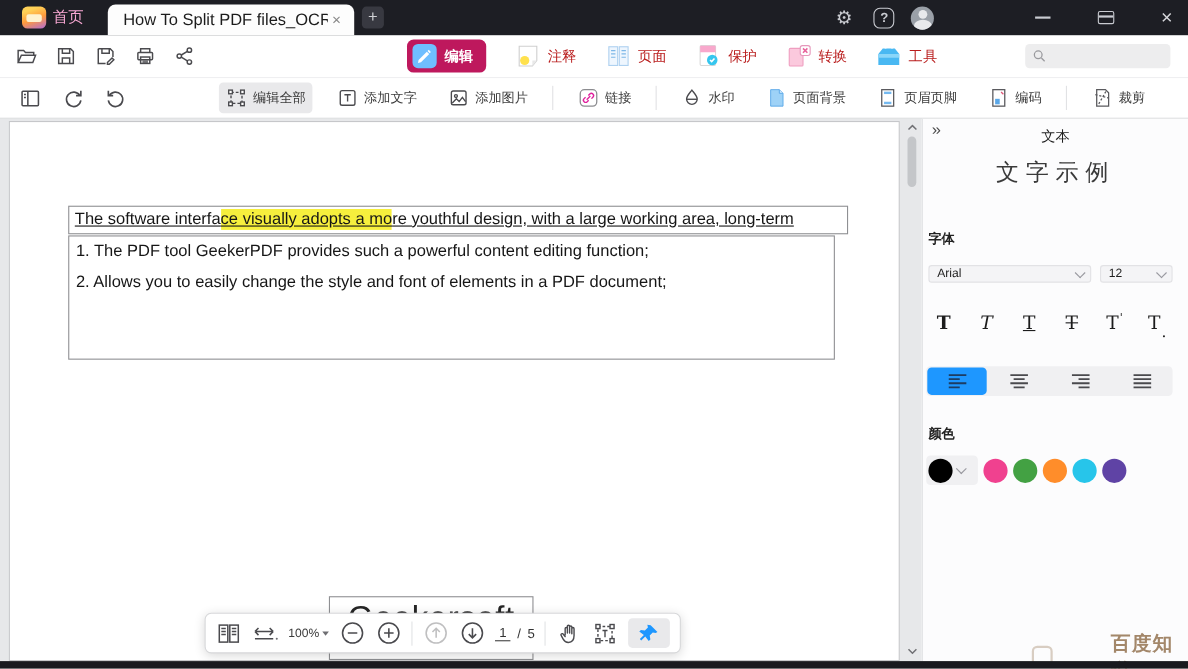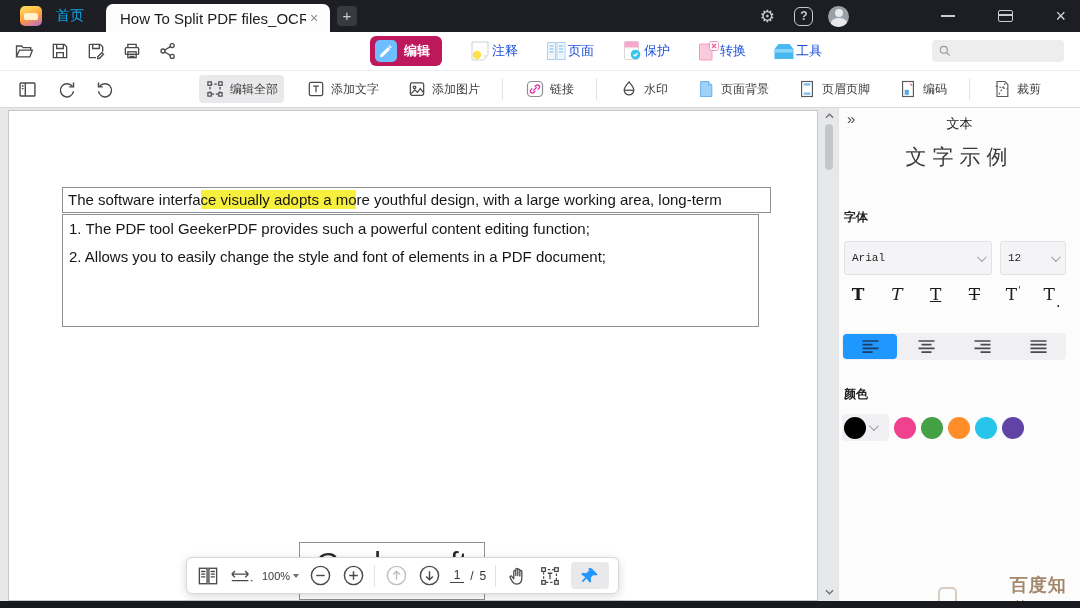--- a/index.html
+++ b/index.html
@@ -6,21 +6,21 @@
   body { background:#333; }
   .app {
     position:relative; width:1080px; height:608px; overflow:hidden;
     font-family:"Liberation Sans", sans-serif; background:#fff; user-select:none;
   }
   
   .titlebar { position:relative; height:32px; background:#1d1e24; display:flex; align-items:center; }
   .app-logo { width:22px; height:20px; margin-left:20px; border-radius:5px;
     background:linear-gradient(160deg,#ffd257 20%,#ff9b3d 55%,#b26bd6 100%); position:relative; }
   .app-logo::after{content:"";position:absolute;left:4px;top:7px;width:14px;height:7px;background:#fff2cf;border-radius:2px;}
-  .home { color:#0ea5e9; font-size:14px; margin-left:14px; cursor:default; }
+  .home { color:#f9a8d4; font-size:14px; margin-left:6px; cursor:default; }
   .doc-tab { margin-left:22px; width:224px; height:28px; align-self:flex-end; background:#fdfdfd;
     border-radius:7px 7px 0 0; display:flex; align-items:center; padding:0 8px 0 14px; }
   .doc-tab .t-title { font-size:15px; color:#1c1c1c; white-space:nowrap; overflow:hidden; flex:1; }
   .doc-tab .t-close { color:#8b8b8b; font-size:14px; width:16px; text-align:center; cursor:pointer; }
   .new-tab { width:20px; height:20px; margin-left:7px; background:#383941; border-radius:4px;
     color:#cfd0d4; font-size:15px; line-height:19px; text-align:center; }
   .tb-right { margin-left:auto; display:flex; align-items:center; }
   .tb-ic { color:#c9cbd1; font-size:17px; width:24px; text-align:center; }
   .gear { margin-right:15px; }
   .help-badge { width:19px; height:19px; border:1.6px solid #c9cbd1; border-radius:6px; color:#c9cbd1;
@@ -29,62 +29,62 @@
   .avatar::before{content:"";position:absolute;left:6.5px;top:3px;width:8px;height:8px;border-radius:50%;background:#e8e9ec;}
   .avatar::after{content:"";position:absolute;left:2.5px;top:12px;width:16px;height:10px;border-radius:50% 50% 0 0;background:#e8e9ec;}
   .win-min { width:14px; height:2px; background:#c9cbd1; margin-right:43px; }
   .win-max { width:15px; height:12px; border:1.6px solid #c9cbd1; border-radius:2px; margin-right:42px; position:relative;}
   .win-max::after{content:"";position:absolute;left:0;right:0;top:3px;height:1.6px;background:#c9cbd1;}
   .win-close { color:#d6d7db; font-size:18px; margin-right:14px; line-height:1; }
   
   .toolbar1 { height:38px; display:flex; align-items:center; padding-left:14px; background:#fff; }
   .file-ic { width:20px; height:20px; margin-right:16px; display:flex; align-items:center; justify-content:center; }
   .ribbon { display:flex; align-items:center; margin-left:168px; gap:26px; }
-  .rtab { display:flex; align-items:center; font-size:13px; color:#1d4ed8; cursor:pointer; }
+  .rtab { display:flex; align-items:center; gap:6px; font-size:13px; color:#b91c1c; cursor:pointer; }
   .rtab-active { border-radius:6px; padding:3px 12px 3px 4px; color:#fff; font-weight:700; display:flex; align-items:center; gap:6px; font-size:13px;}
   .search-box { margin-left:auto; margin-right:16px; width:132px; height:22px; background:#ededee;
     border-radius:4px; display:flex; align-items:center; padding:0 6px; }
   .search-box input { border:none; background:transparent; outline:none; width:100px; font-size:12px;
     font-family:"Liberation Sans",sans-serif; color:#333; }
   
   .toolbar2 { height:38px; display:flex; align-items:center; padding-left:16px; background:#fff;
     border-top:1px solid #efeff1; border-bottom:1px solid #d9dadd; }
   .t2-ic { width:22px; height:22px; margin-right:17px; display:flex; align-items:center; justify-content:center; }
   .t2-group { display:flex; align-items:center; margin-left:66px; gap:16px; }
   .t2-item { display:flex; align-items:center; gap:5px; font-size:12px; color:#3c3c3c; padding:4px 6px; border-radius:4px; cursor:pointer; white-space:nowrap;}
   .t2-item.sel { background:#e9e9eb; }
   .t2-div { width:1px; height:22px; background:#e1e2e4; }
   
   .main { position:absolute; top:108px; left:0; right:0; bottom:7px; display:flex; }
   .canvas { position:relative; width:838px; background:#e7e8ea; overflow:hidden; }
   .page { position:absolute; left:8px; top:2px; width:810px; height:491px; background:#fff;
     border:1px solid #c6c7ca; }
   .tbox { position:absolute; border:1px solid #8f9093; color:#161616; font-size:15px; background:#fff; }
-  .tb1 { left:53px; top:76px; width:709px; height:26px; line-height:24px; padding:0 5px; white-space:nowrap; }
+  .tb1 { left:53px; top:76px; width:709px; height:26px; line-height:24px; padding:0 5px; white-space:nowrap;text-decoration:underline; }
   .hl { padding:1px 0; }
   .tb2 { left:53px; top:103px; width:697px; height:113px; padding:0 6px; }
   .tb2 .ln { height:28px; line-height:28px; white-space:nowrap; }
   .tb3 { left:53px; top:222px; width:709px; height:54px; padding:1px 6px; }
   .tb3 .ln { height:26px; line-height:26px; white-space:nowrap; }
   .tb3 .ln+.ln { padding-left:14px; }
   .tbfoot { left:290px; top:431px; width:186px; height:58px; text-align:center; font-size:30px; color:#262626; padding-top:3px; letter-spacing:.5px;}
   
   .vscroll { position:absolute; right:2px; top:2px; width:14px; height:488px; }
   .vs-up, .vs-down { position:absolute; left:0; width:14px; height:12px; display:flex; align-items:center; justify-content:center; }
   .vs-up{top:0;} .vs-down{bottom:0;}
   .vs-thumb { position:absolute; left:3px; top:14px; width:8px; height:46px; background:#c4c6c9; border-radius:4px; }
   
   .panel { position:relative; flex:1; background:#fcfcfd; border-left:1px solid #e2e3e5; }
   .p-collapse { position:absolute; left:8px; top:2px; font-size:15px; color:#4a4a4a; letter-spacing:-2px; }
   .p-title { position:absolute; top:7px; left:0; right:0; text-align:center; font-size:13px; color:#1f1f1f; }
   .p-preview { position:absolute; top:35px; left:0; right:0; text-align:center; font-size:21px; color:#3a3a3a; letter-spacing:6px; }
   .p-label { position:absolute; left:5px; font-size:12px; font-weight:700; color:#222; }
   .lb-font { top:101px; } .lb-color { top:278px; }
-  .dd { position:absolute; top:133px; height:34px; background:#f4f4f6; border:1px solid #e2e2e5; border-radius:3px;
-    display:flex; align-items:center; font-size:11px; color:#1e1e1e; padding:0 7px;font-family:Liberation Mono, monospace; }
+  .dd { position:absolute; top:133px; height:16px; background:#f4f4f6; border:1px solid #e2e2e5; border-radius:3px;
+    display:flex; align-items:center; font-size:11px; color:#1e1e1e; padding:0 7px; }
   .dd-font { left:5px; width:148px; } .dd-size { left:161px; width:66px; }
   .dd .chev { margin-left:auto; }
   .chev { width:7px; height:7px; border-right:1.4px solid #9a9aa0; border-bottom:1.4px solid #9a9aa0;
     transform:rotate(45deg) translateY(-2px); display:inline-block; }
   .style-row { position:absolute; top:176px; left:5px; width:222px; display:flex; justify-content:space-between; }
   .st-btn { width:28px; height:26px; display:flex; align-items:flex-start; justify-content:center;
     font-family:"DejaVu Serif", serif; font-size:17px; color:#1c1c1c; cursor:pointer; }
   .st-bold{font-weight:700;} .st-italic{font-style:italic;} .st-under{text-decoration:underline;}
   .st-strike{text-decoration:line-through;}
   .st-mark{font-size:10px; margin-left:1px;} .st-sub .st-mark{ align-self:flex-end; font-size:14px;}

